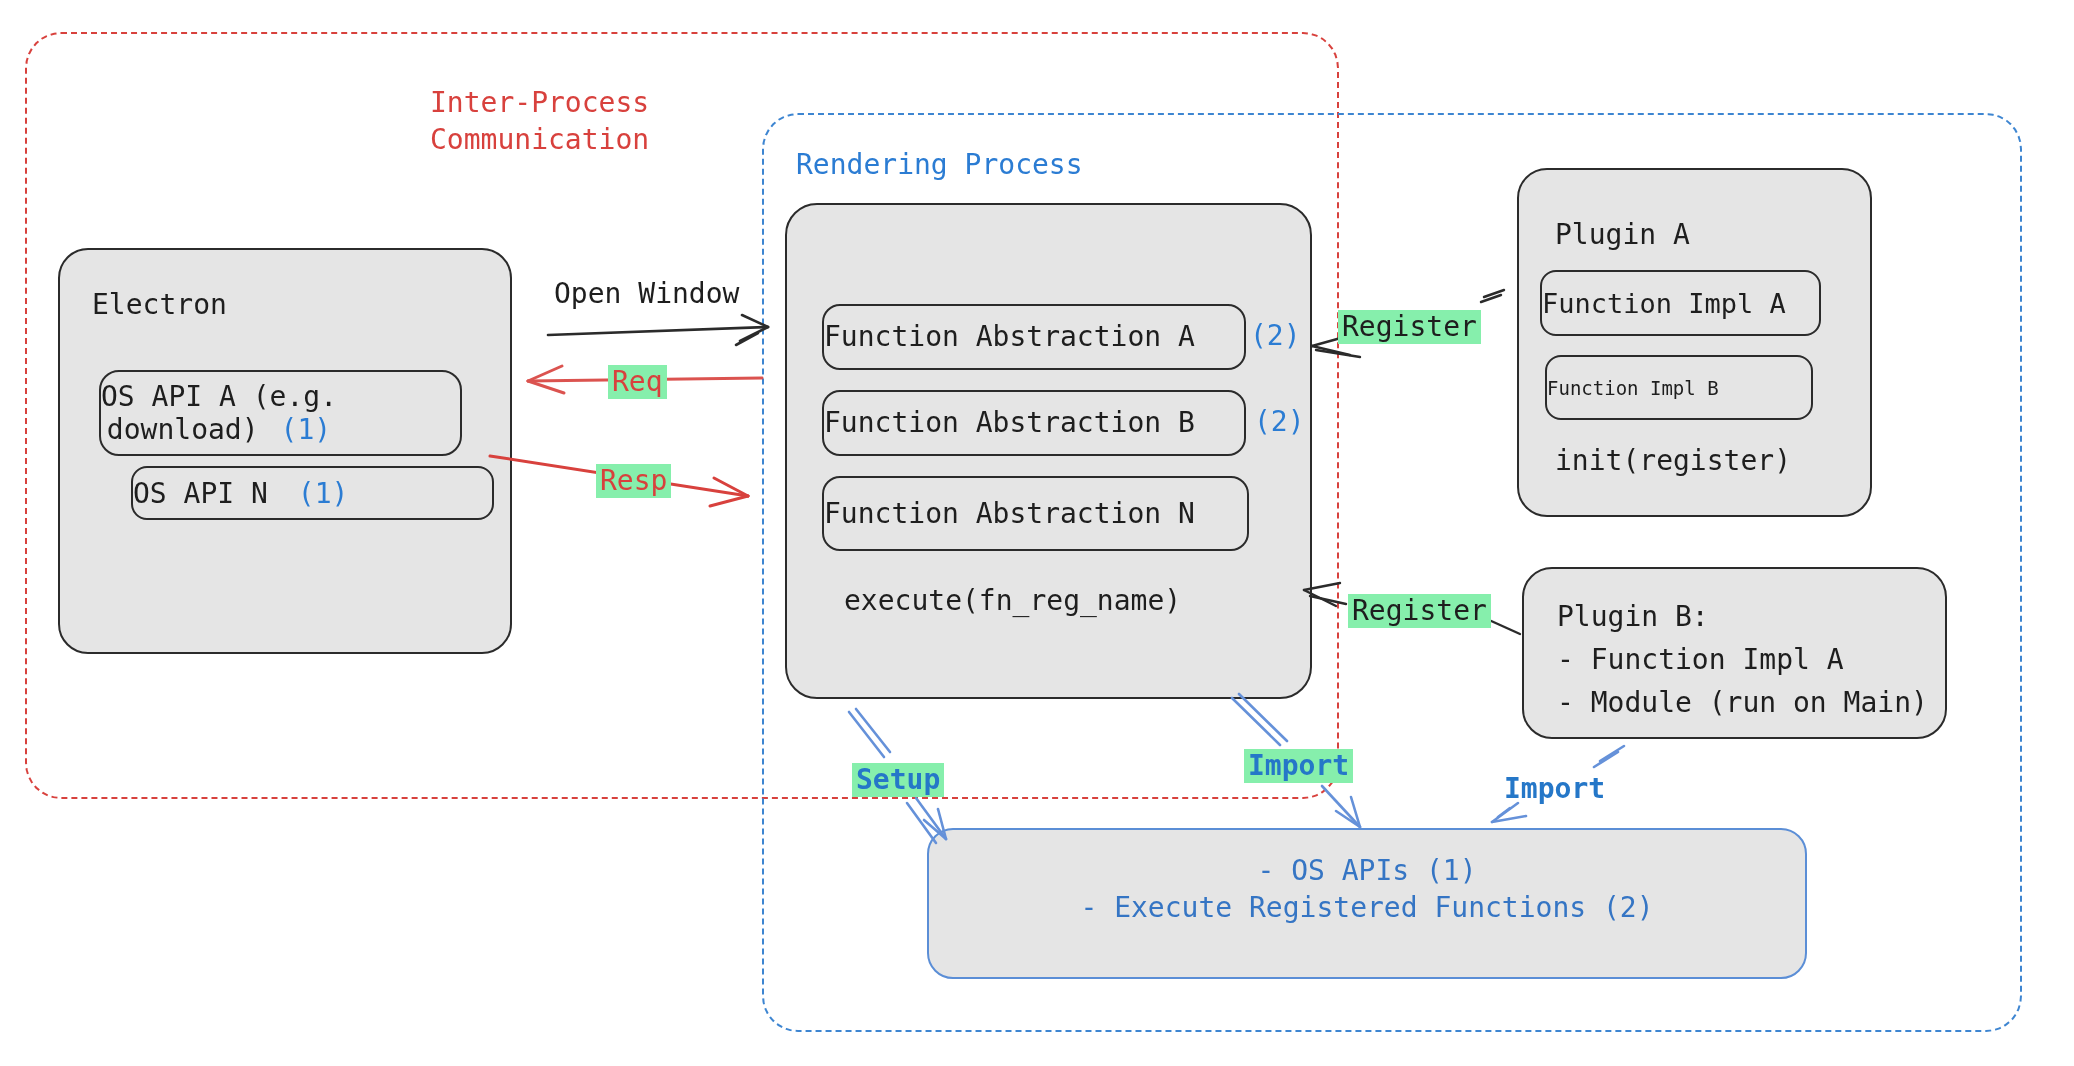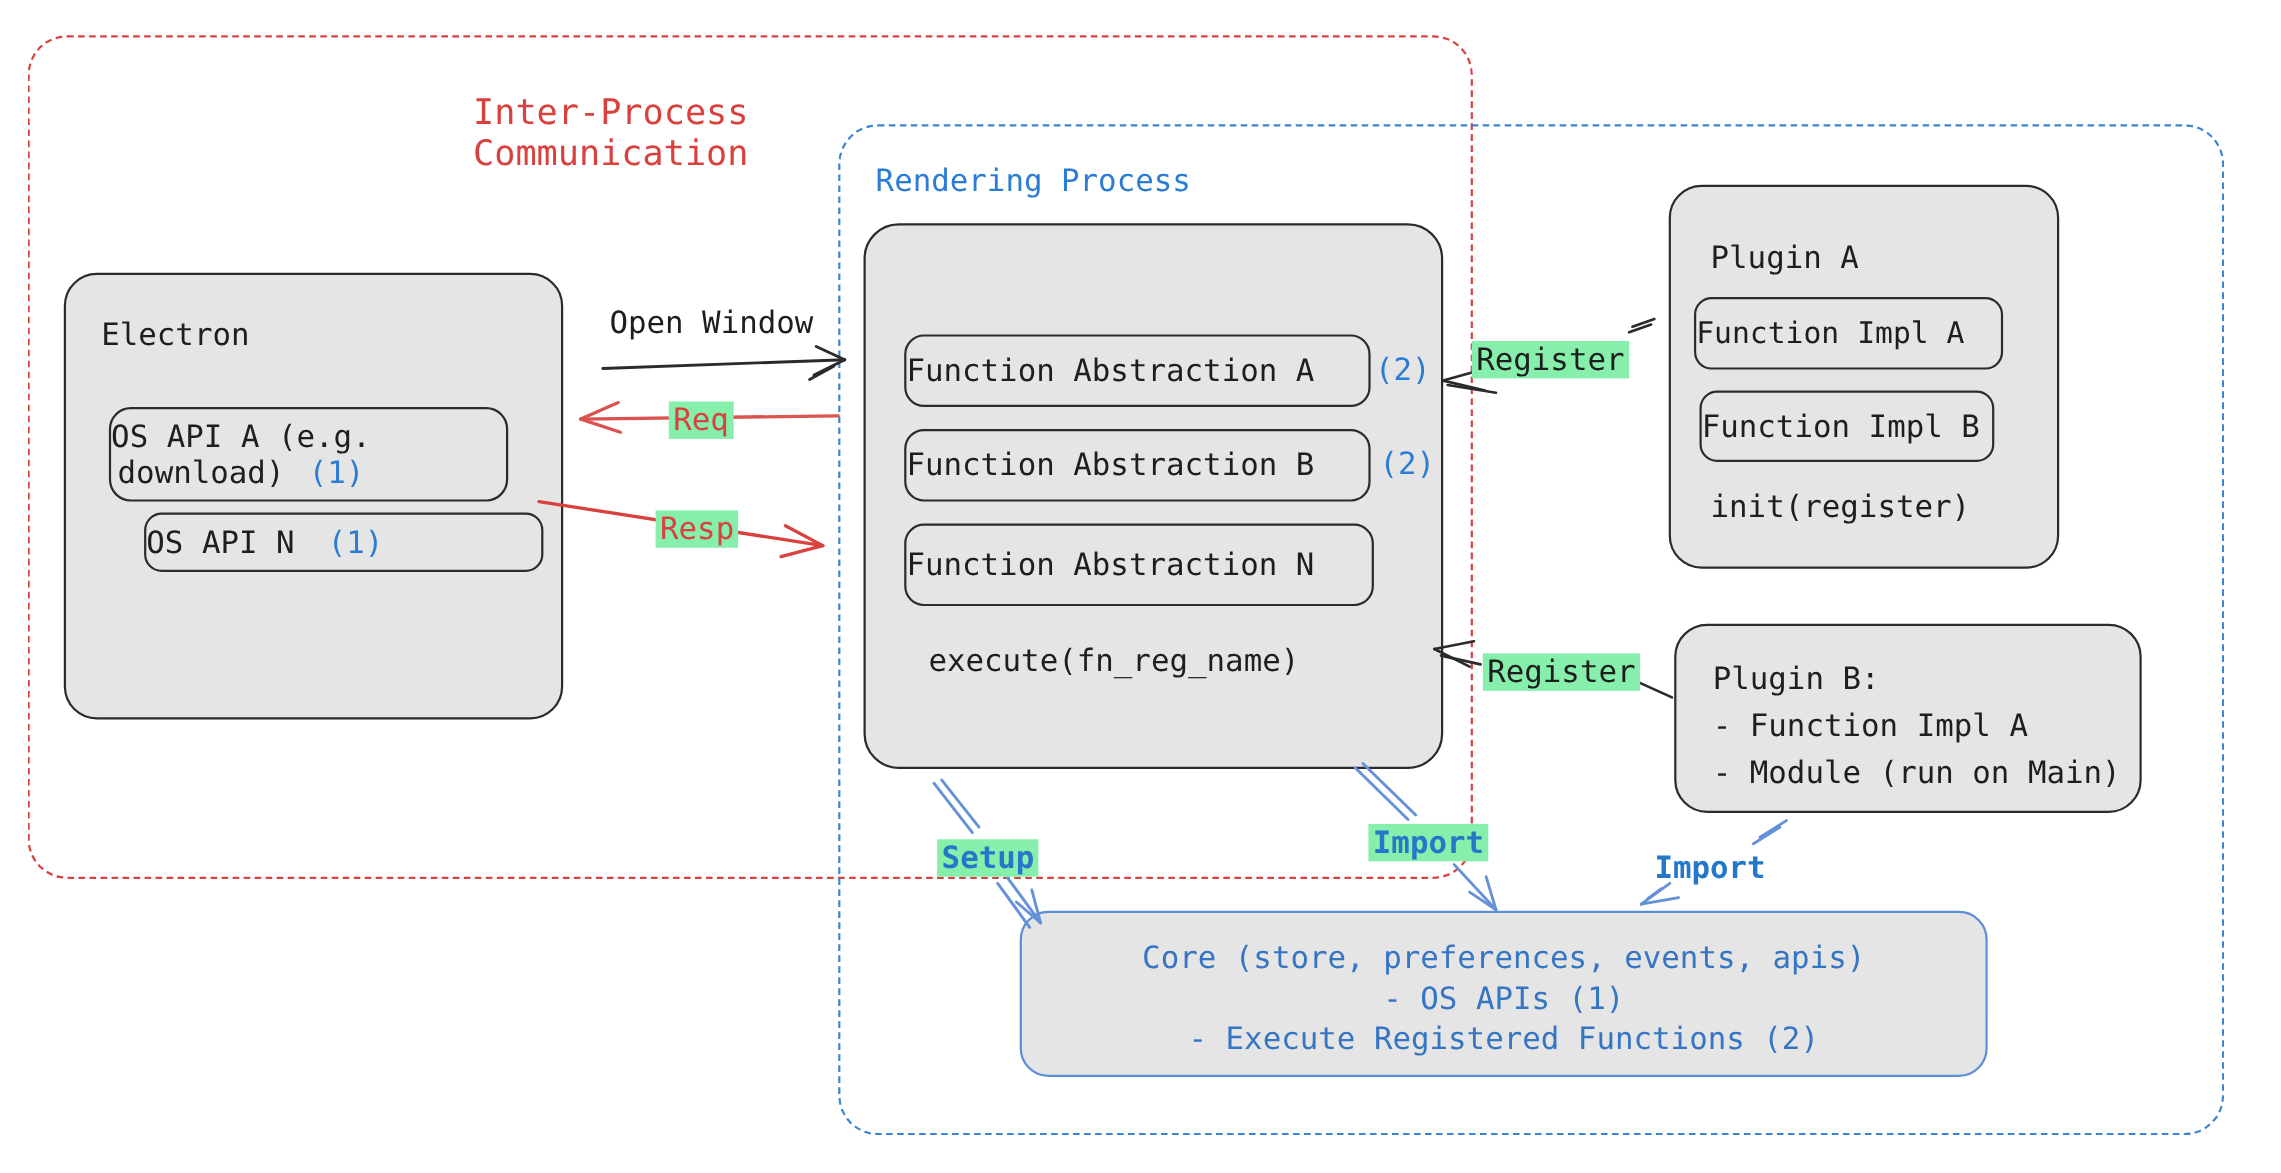--- a/index.html
+++ b/index.html
@@ -17,21 +17,21 @@
   svg.overlay{position:absolute;left:0;top:0;width:2074px;height:1066px;pointer-events:none;}
   .coreline{font-size:28px;line-height:37px;color:#3575c4;text-align:center;white-space:pre;}
   .pbline{font-size:28px;line-height:43px;white-space:pre;}
 </style>
 </head>
 <body>
 
 <div class="dashed" style="left:25px;top:32px;width:1310px;height:763px;border:2.4px dashed #d8413d;border-radius:36px;"></div>
 <div class="dashed" style="left:762px;top:113px;width:1256px;height:915px;border:2.4px dashed #3d85d1;border-radius:36px;"></div>
 
-<div class="abs red" style="left:430px;top:84px;font-size:32px;line-height:37px;">
+<div class="abs red" style="left:430px;top:84px;font-size:28px;line-height:37px;">
   <div>Inter-Process</div>
   <div>Communication</div>
 </div>
 <div class="abs lbl blue" style="left:796px;top:148px;">Rendering Process</div>
 
 <div class="box" style="left:58px;top:248px;width:450px;height:402px;border-radius:30px;">
   <div class="abs lbl" style="left:32px;top:38px;">Electron</div>
   <div class="box center" style="left:39px;top:120px;width:359px;height:82px;border-radius:20px;border-width:2px;">
     <div style="font-size:28px;line-height:33px;">
       <div>OS API A (e.g.</div>
@@ -61,36 +61,35 @@
   <span class="abs lbl blue" style="left:463px;top:114px;">(2)</span>
   <span class="abs lbl blue" style="left:467px;top:200px;">(2)</span>
 </div>
 
 <div class="box" style="left:1517px;top:168px;width:351px;height:345px;border-radius:30px;">
   <div class="abs lbl" style="left:36px;top:48px;">Plugin A</div>
   <div class="box center" style="left:21px;top:100px;width:277px;height:62px;border-radius:16px;border-width:2px;">
     <span style="font-size:27px;">Function Impl A</span>
   </div>
   <div class="box center" style="left:26px;top:185px;width:264px;height:61px;border-radius:16px;border-width:2px;">
-    <span style="font-size:28px;">Function Impl B</span>
+    <span style="font-size:19px;">Function Impl B</span>
   </div>
   <div class="abs lbl" style="left:36px;top:274px;">init(register)</div>
 </div>
 
 <div class="box" style="left:1522px;top:567px;width:421px;height:168px;border-radius:30px;">
   <div class="abs" style="left:33px;top:26px;">
     <div class="pbline">Plugin B:</div>
     <div class="pbline">- Function Impl A</div>
     <div class="pbline">- Module (run on Main)</div>
   </div>
 </div>
 
 <div class="box" style="left:927px;top:828px;width:876px;height:147px;border:2.4px solid #5b8ed6;border-radius:26px;">
   <div class="abs" style="left:0;top:22px;width:100%;">
-    <div class="coreline">Core (store, preferences, events, apis)</div>
     <div class="coreline">- OS APIs (1)</div>
     <div class="coreline">- Execute Registered Functions (2)</div>
   </div>
 </div>
 
 <svg class="overlay" viewBox="0 0 2074 1066">
 
   <g stroke="#2b2b2b" stroke-width="2.6" fill="none" stroke-linecap="round">
     <path d="M548,335 L768,327"></path>
     <path d="M768,327 L742,315"></path>

